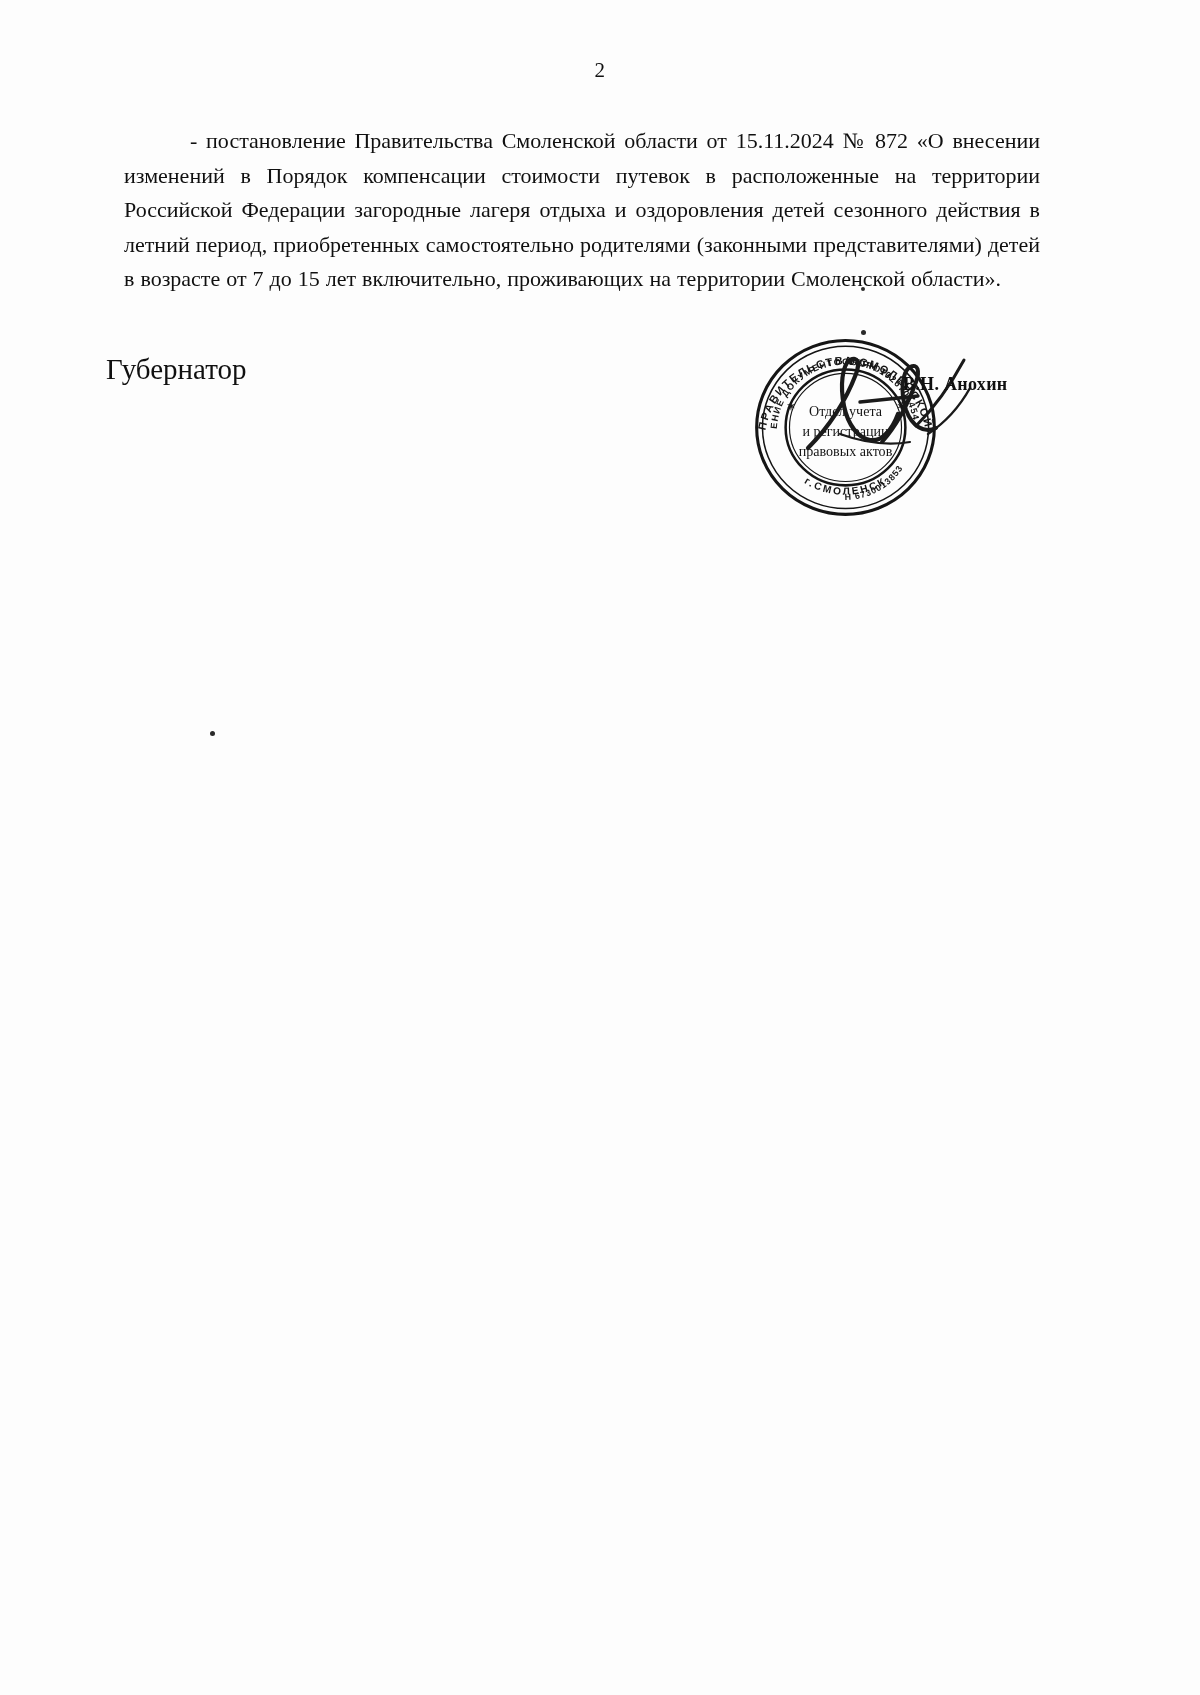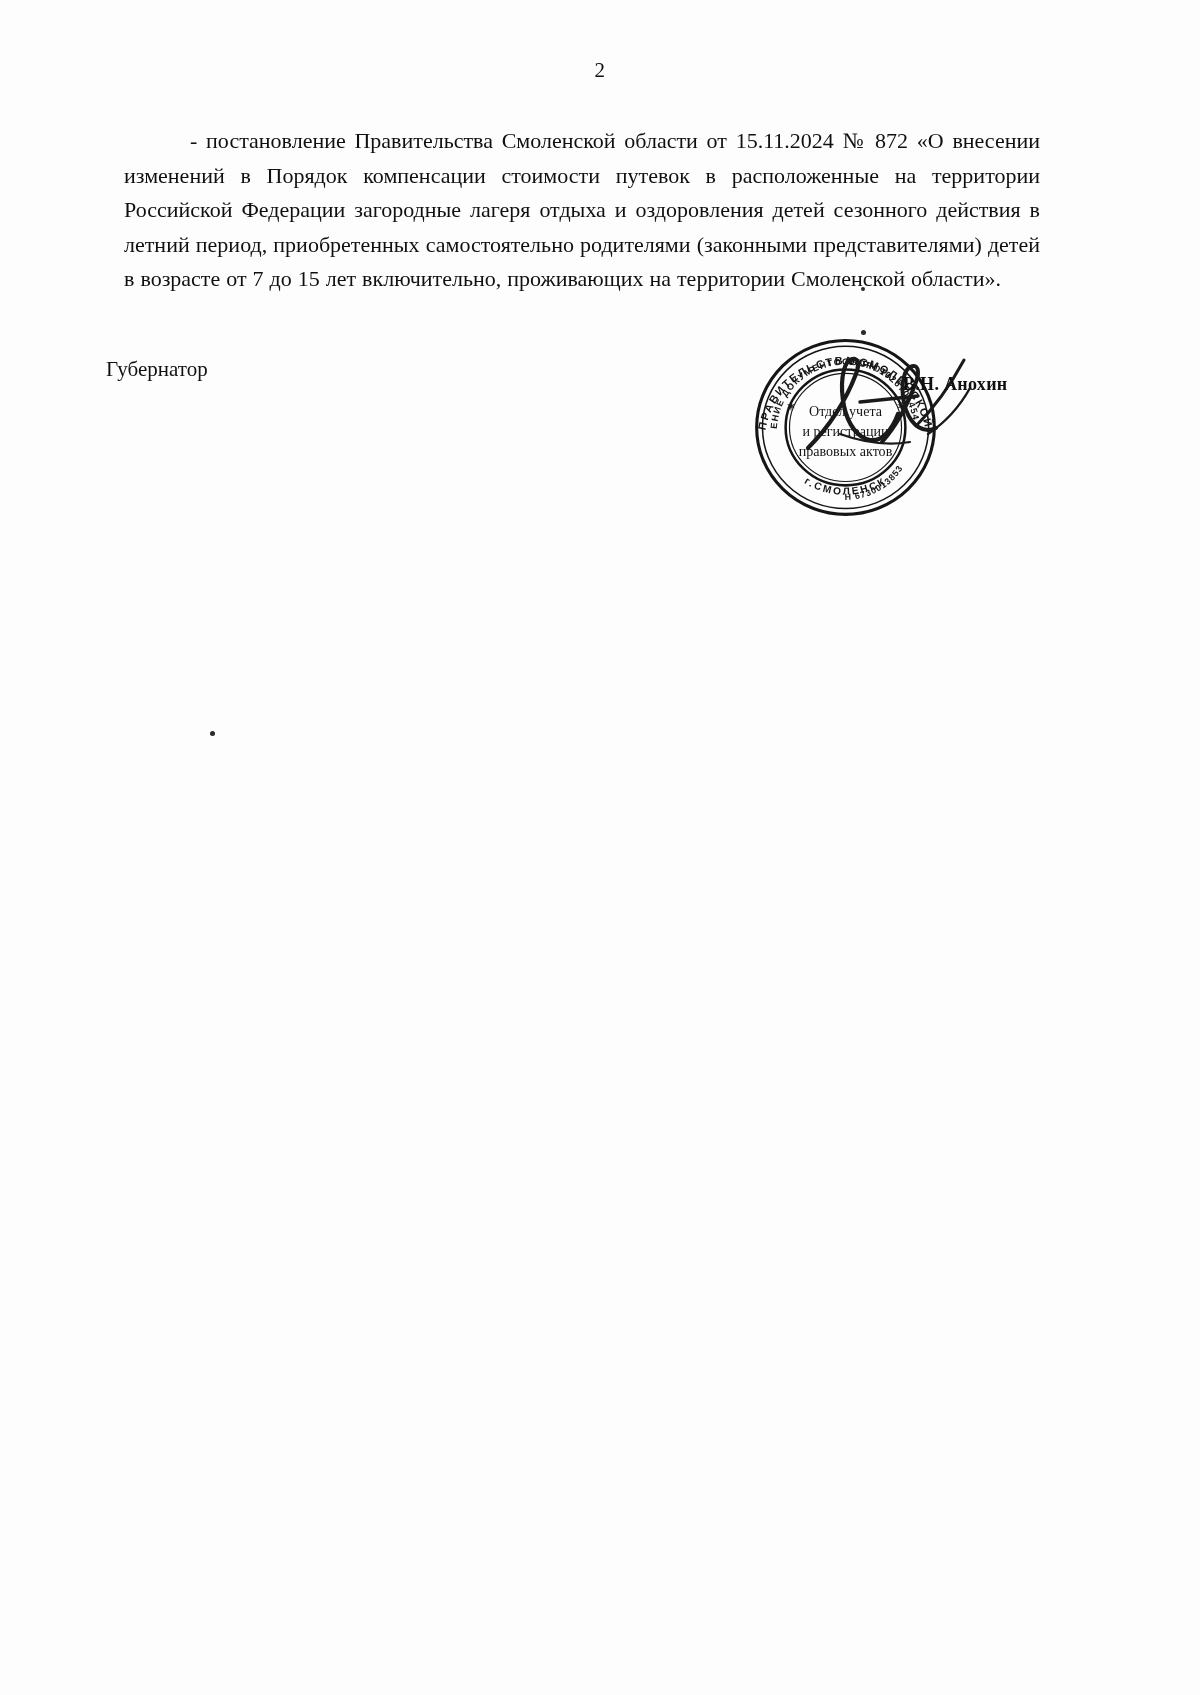--- a/index.html
+++ b/index.html
@@ -49,21 +49,21 @@
     text-justify: inter-word;
     word-spacing: 0.5px;
   }
 
   
   .sign-block {
     position: absolute;
     top: 352px;
     left: 106px;
     width: 420px;
-    font-size: 21px;
+    font-size: 29px;
     line-height: 34px;
   }
   .sign-line { white-space: nowrap; }
 
   .signer-name {
     position: absolute;
     top: 374px;
     left: 903px;
     font-size: 18px;
     font-weight: bold;

